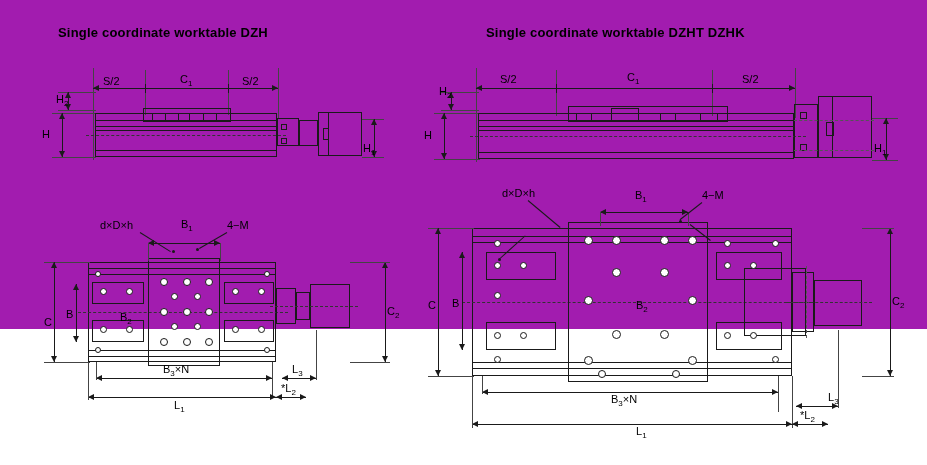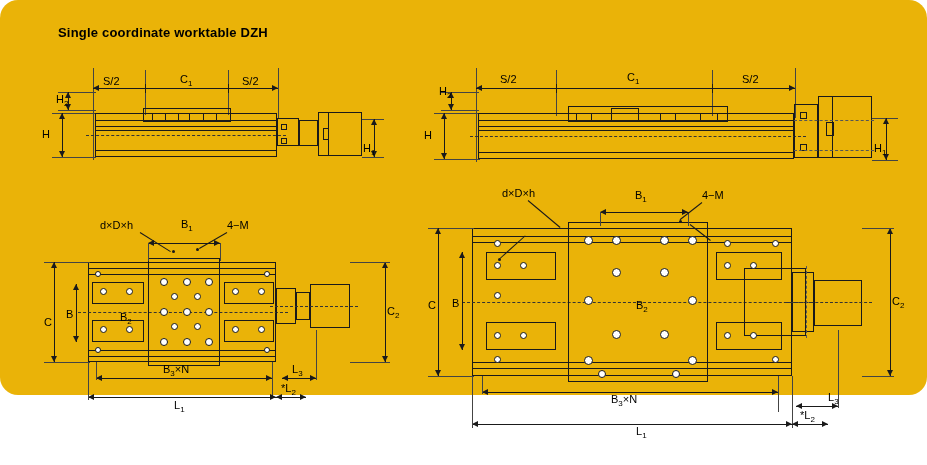--- a/index.html
+++ b/index.html
@@ -1,17 +1,17 @@
 <!DOCTYPE html>
 <html><head>
 <meta charset="utf-8">
 <style>
   html,body{margin:0;padding:0;background:#ffffff;}
   body{width:927px;height:465px;font-family:"Liberation Sans",sans-serif;color:#000;overflow:hidden;}
-  #sheet{position:relative;width:927px;height:395px;background:#eab308;border-radius:18px;}
+  #sheet{position:relative;width:927px;height:329px;background:#a21caf;}
 
   .ttl{position:absolute;font-weight:bold;font-size:13px;letter-spacing:.2px;white-space:nowrap;}
 
   
   .ln{position:absolute;background:#1a1a1a;}
   .h{height:1px;}
   .v{width:1px;}
   .thin{background:#444;}
   .dash-h{position:absolute;height:0;border-top:1px dashed #555;}
   .dash-v{position:absolute;width:0;border-left:1px dashed #555;}
@@ -34,20 +34,21 @@
   .tickv{position:absolute;width:0;height:0;border-left:3px solid transparent;border-right:3px solid transparent;}
   .tickv.u{border-bottom:6px solid #1a1a1a;}
   .tickv.d{border-top:6px solid #1a1a1a;}
 </style>
 </head>
 <body>
 
 <div id="sheet">
 
   <div class="ttl" style="left:58px;top:25px;">Single coordinate worktable DZH</div>
+  <div class="ttl" style="left:486px;top:25px;">Single coordinate worktable DZHT DZHK</div>
 
   <div>
 
     <div class="ln v thin" style="left:93px;top:68px;height:92px;"></div>
     <div class="ln v thin" style="left:145px;top:70px;height:45px;"></div>
     <div class="ln v thin" style="left:228px;top:70px;height:45px;"></div>
     <div class="ln v thin" style="left:278px;top:68px;height:50px;"></div>
 
     <div class="ln h" style="left:93px;top:88px;width:185px;"></div>
     <div class="tick l" style="left:93px;top:85px;"></div>

